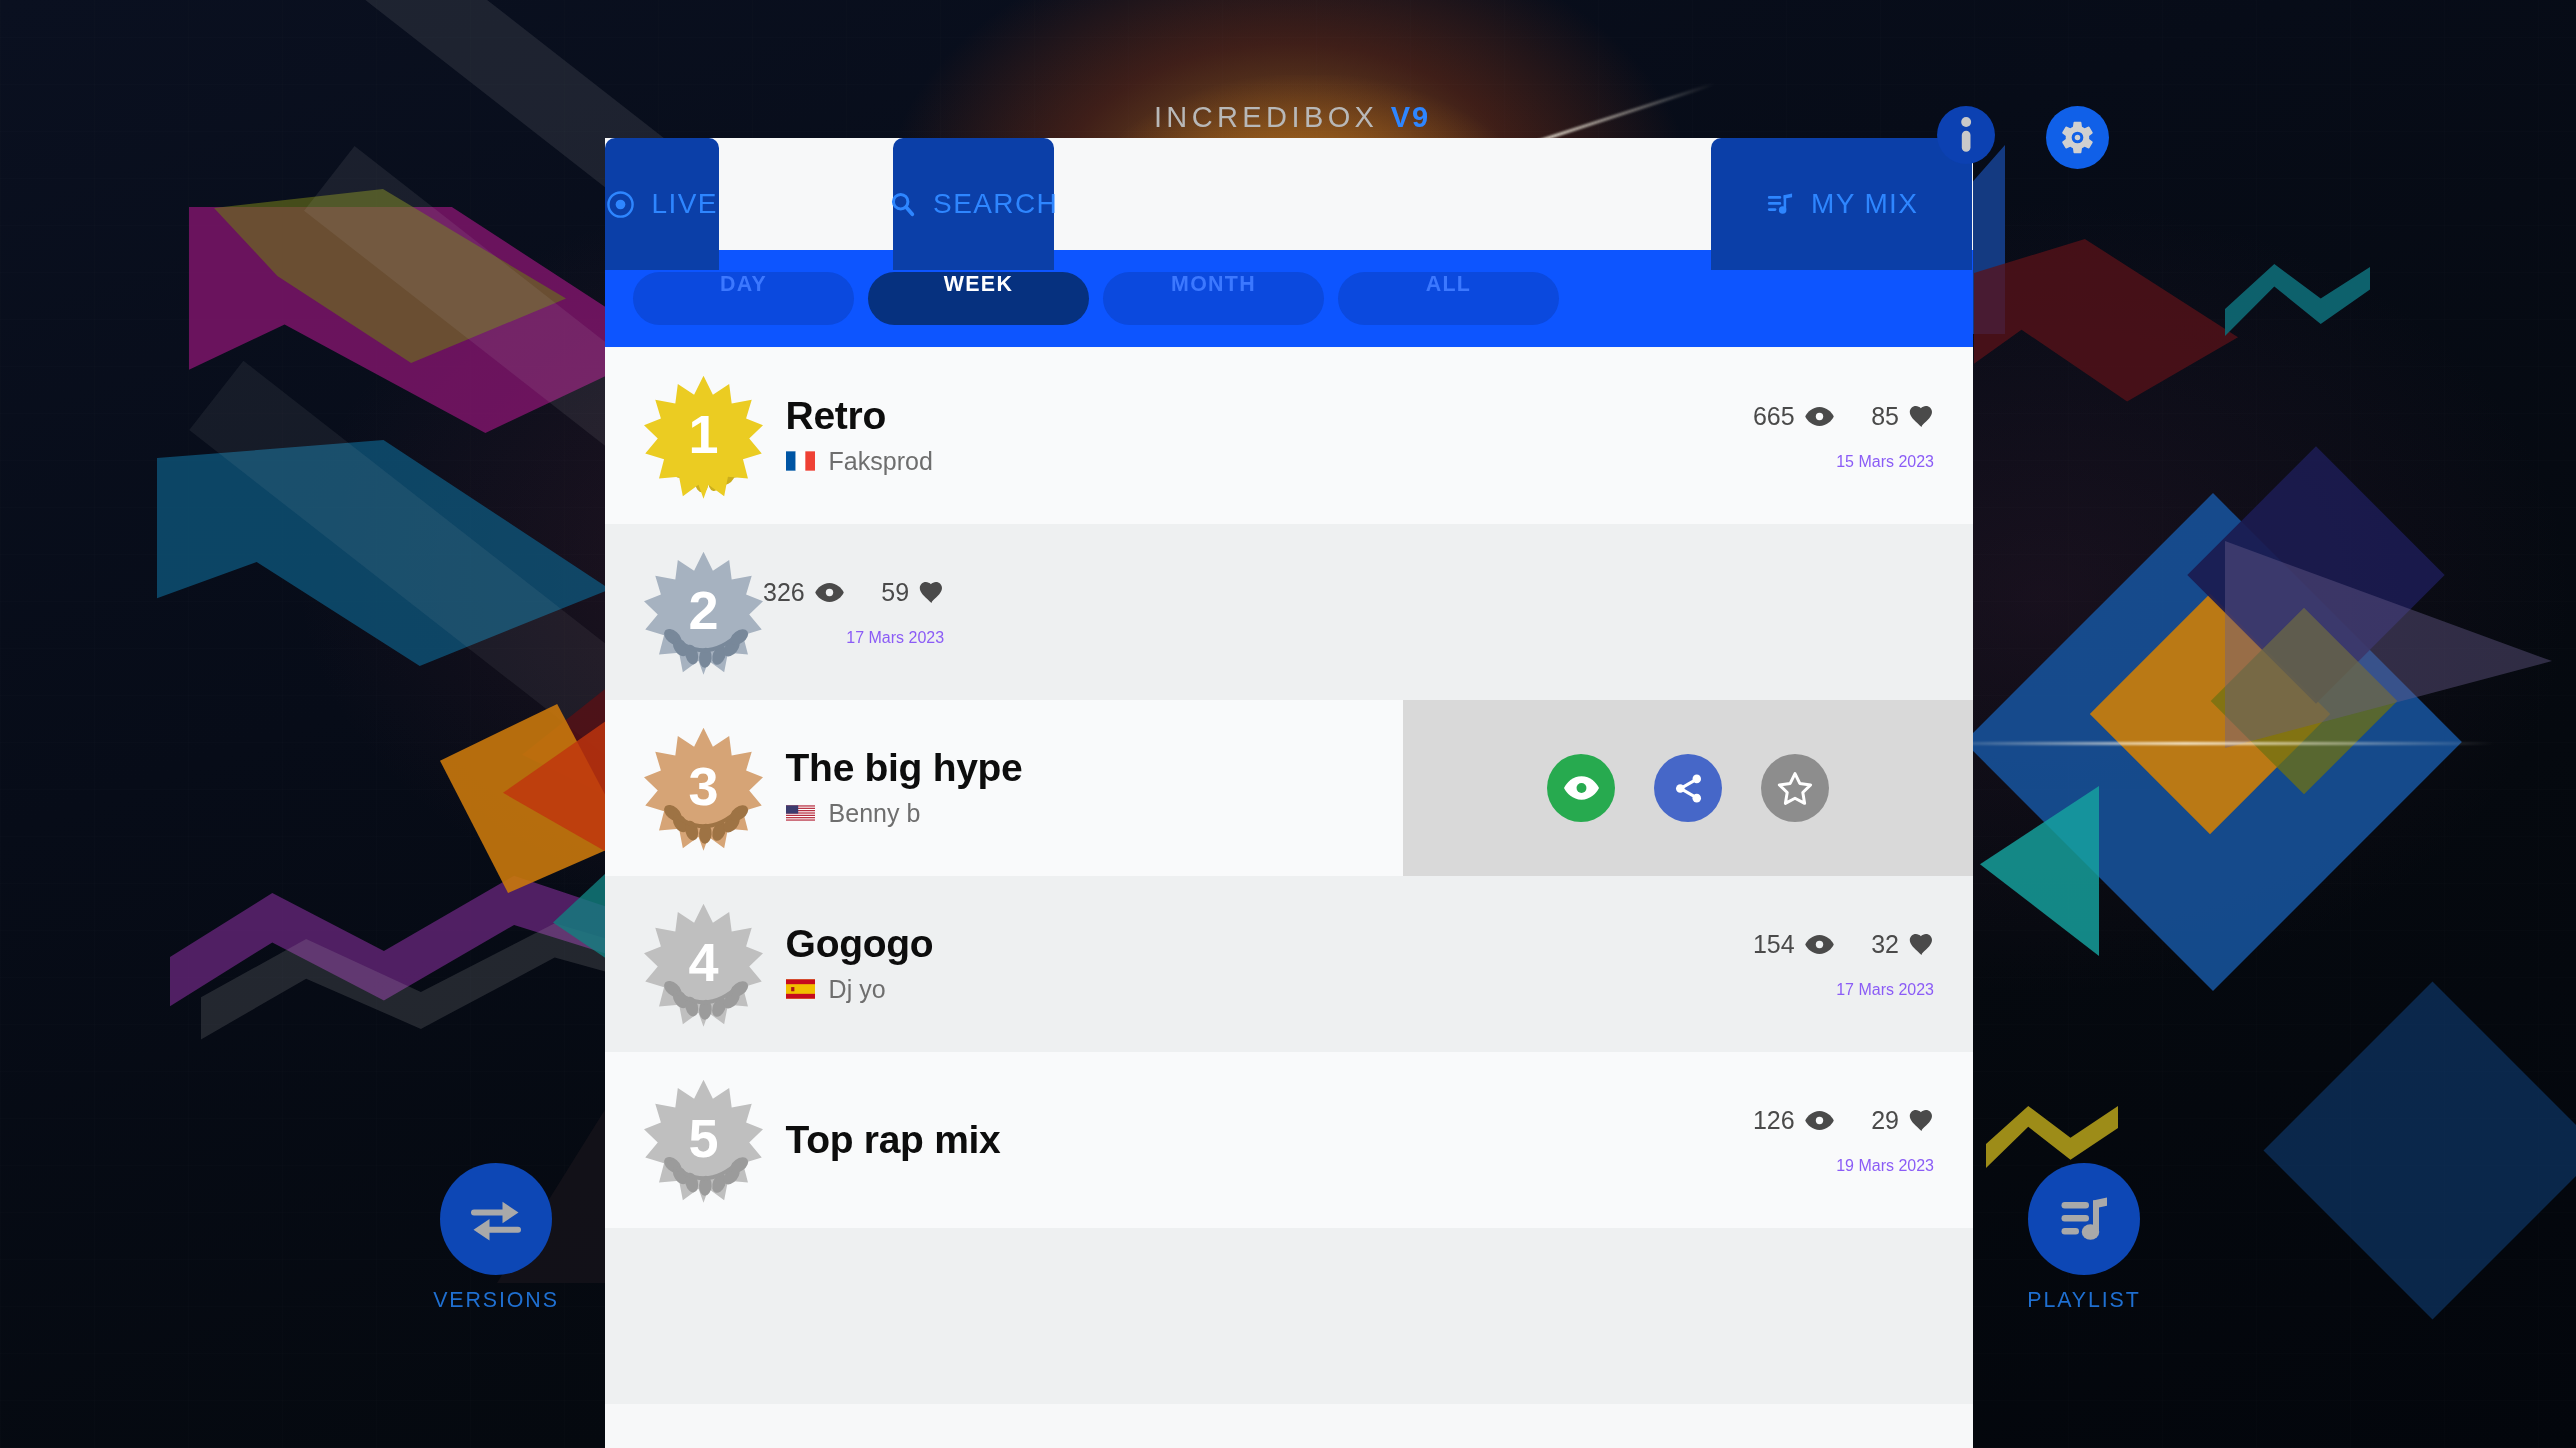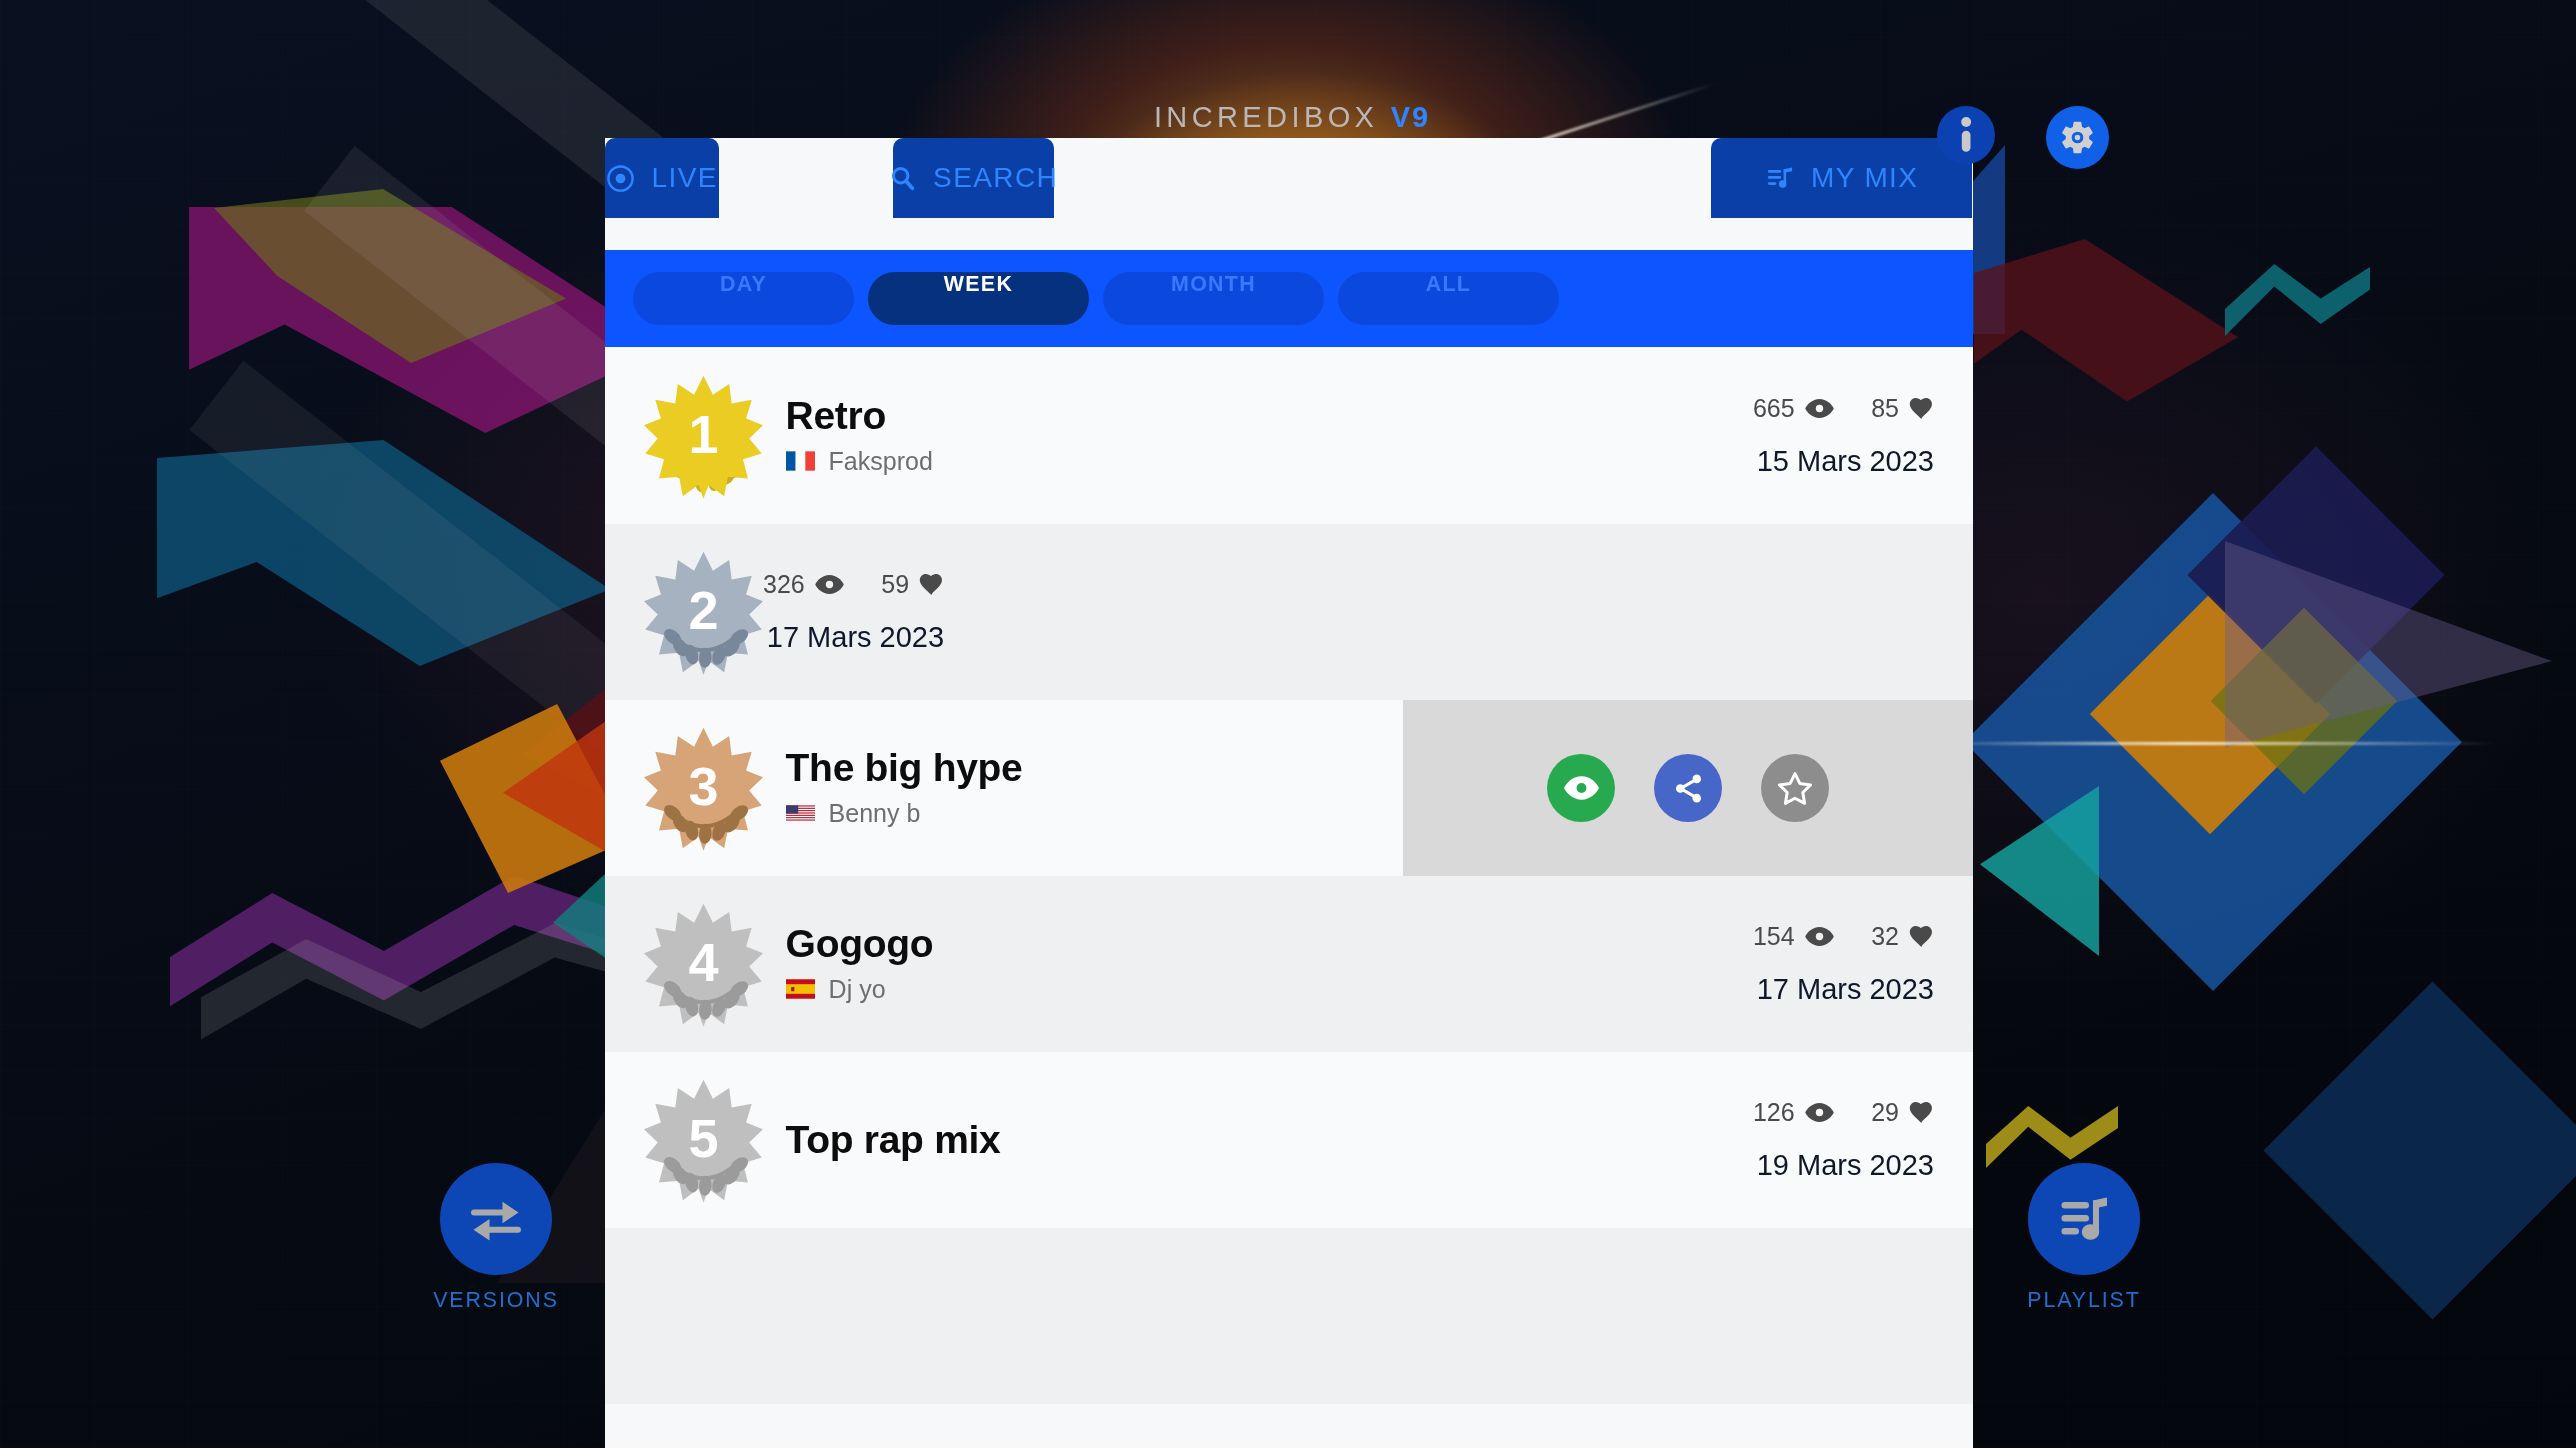--- a/index.html
+++ b/index.html
@@ -43,21 +43,21 @@
     background: #f7f8f9;
     z-index: 20;
   }
 
   
   #tabstrip {
     position:absolute; left:605px; top:138px; width:1368px; height:112px;
     z-index: 22;
   }
   .tab {
-    position:absolute; top:0; height:80px;
+    position:absolute; top:0; height:132px;
     display:flex; align-items:center; justify-content:center; gap:16.3px;
     border-radius: 10px 10px 0 0;
     font-size: 28px; letter-spacing: 1.4px; font-weight: 400;
     cursor: pointer; user-select:none;
   }
   .tab.inactive { background:#0B3FA8; color:#2E86FF; }
   .tab.active   { background:#0D55FF; color:#ffffff; }
   .tab .ticon { display:flex; align-items:center; }
 
   
@@ -94,21 +94,21 @@
 
   .meta { margin-left: 22.6px; flex:1 1 auto; min-width:0; }
   .title { font-size: 39px; font-weight:700; color:#0d0d0d; line-height:1.05; letter-spacing:-0.3px; }
   .byline { display:flex; align-items:center; gap:14px; margin-top:10px; }
   .flag { width:29px; height:20px; flex:0 0 auto; display:block; border:0; }
   .author { font-size:25px; color:#6e6e6e; }
 
   .stats { margin-right:39px; text-align:right; flex:0 0 auto; }
   .statline { display:flex; align-items:center; justify-content:flex-end; gap:10px; color:#4a4a4a; font-size:25px; }
   .statline .sep { width:17.6px; }
-  .date { margin-top:22px; font-size:29px; color:#0f172a; }
+  .date { margin-top:22px; font-size:16px; color:#8b5cf6; }
 
   
   .actions {
     position:absolute; right:0; top:0; bottom:0; width: 570px;
     background:#d9d9d9;
     display:flex; align-items:center; justify-content:center; gap:39px;
   }
   .abtn {
     width:68px; height:68px; border-radius:50%;
     display:flex; align-items:center; justify-content:center;

